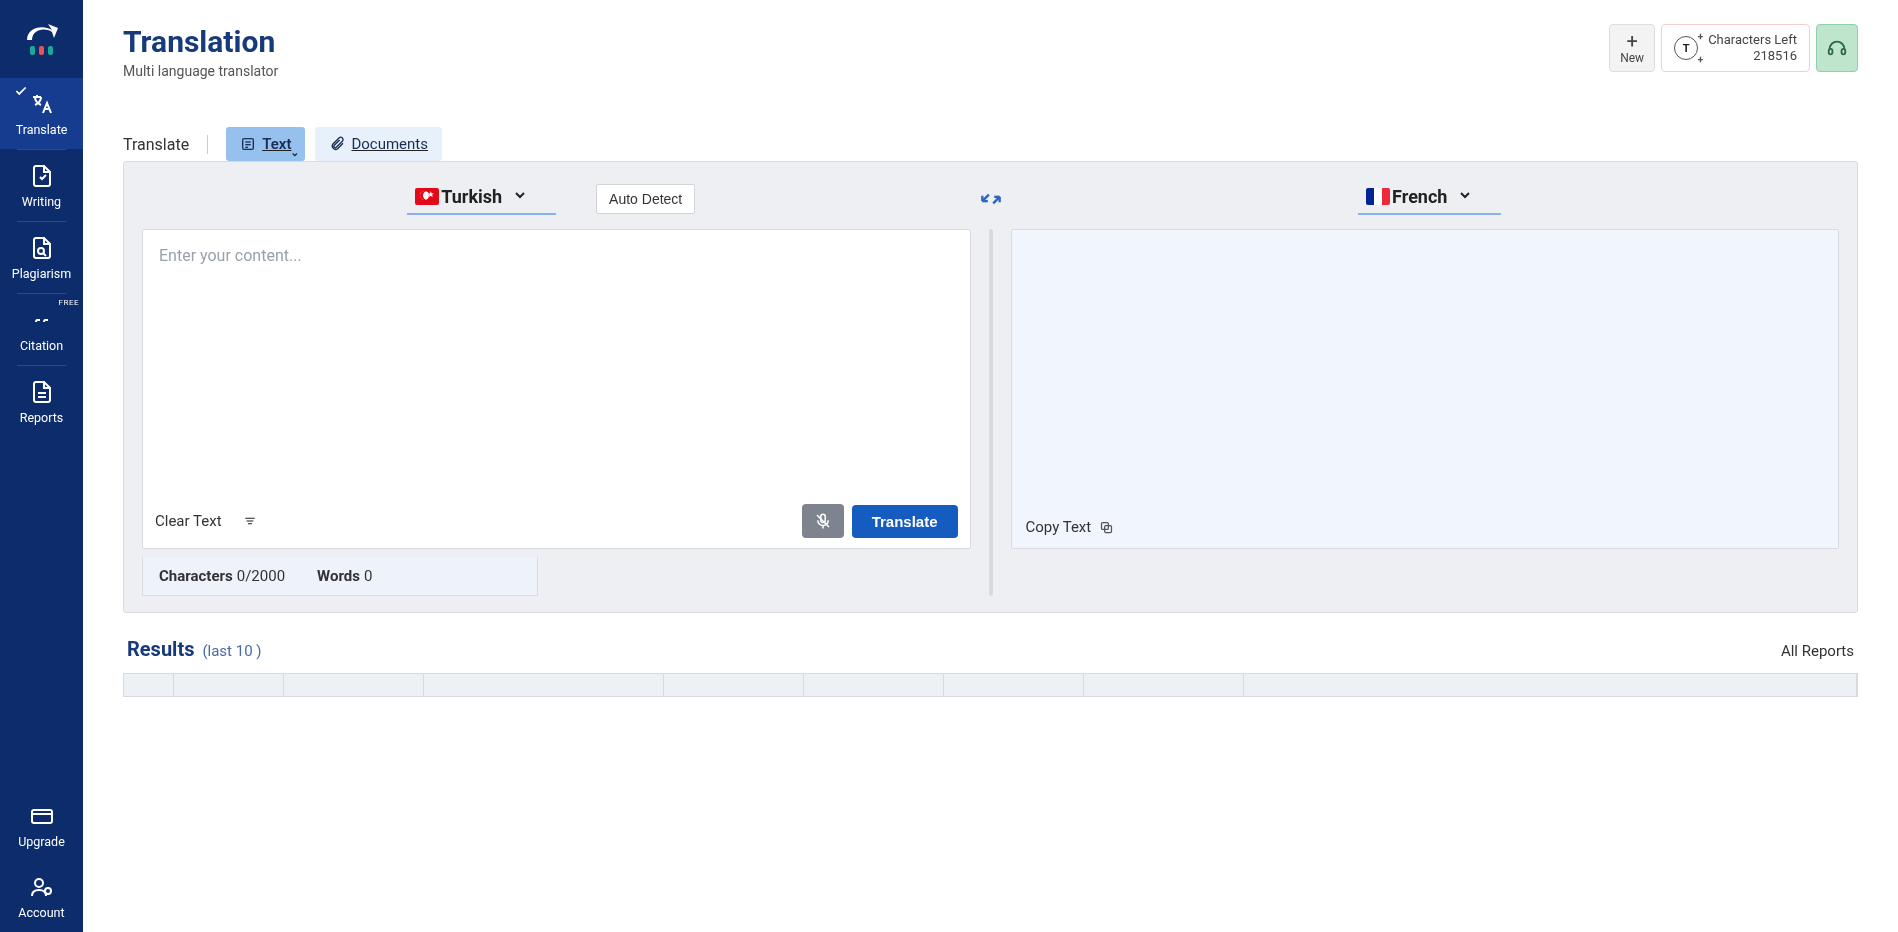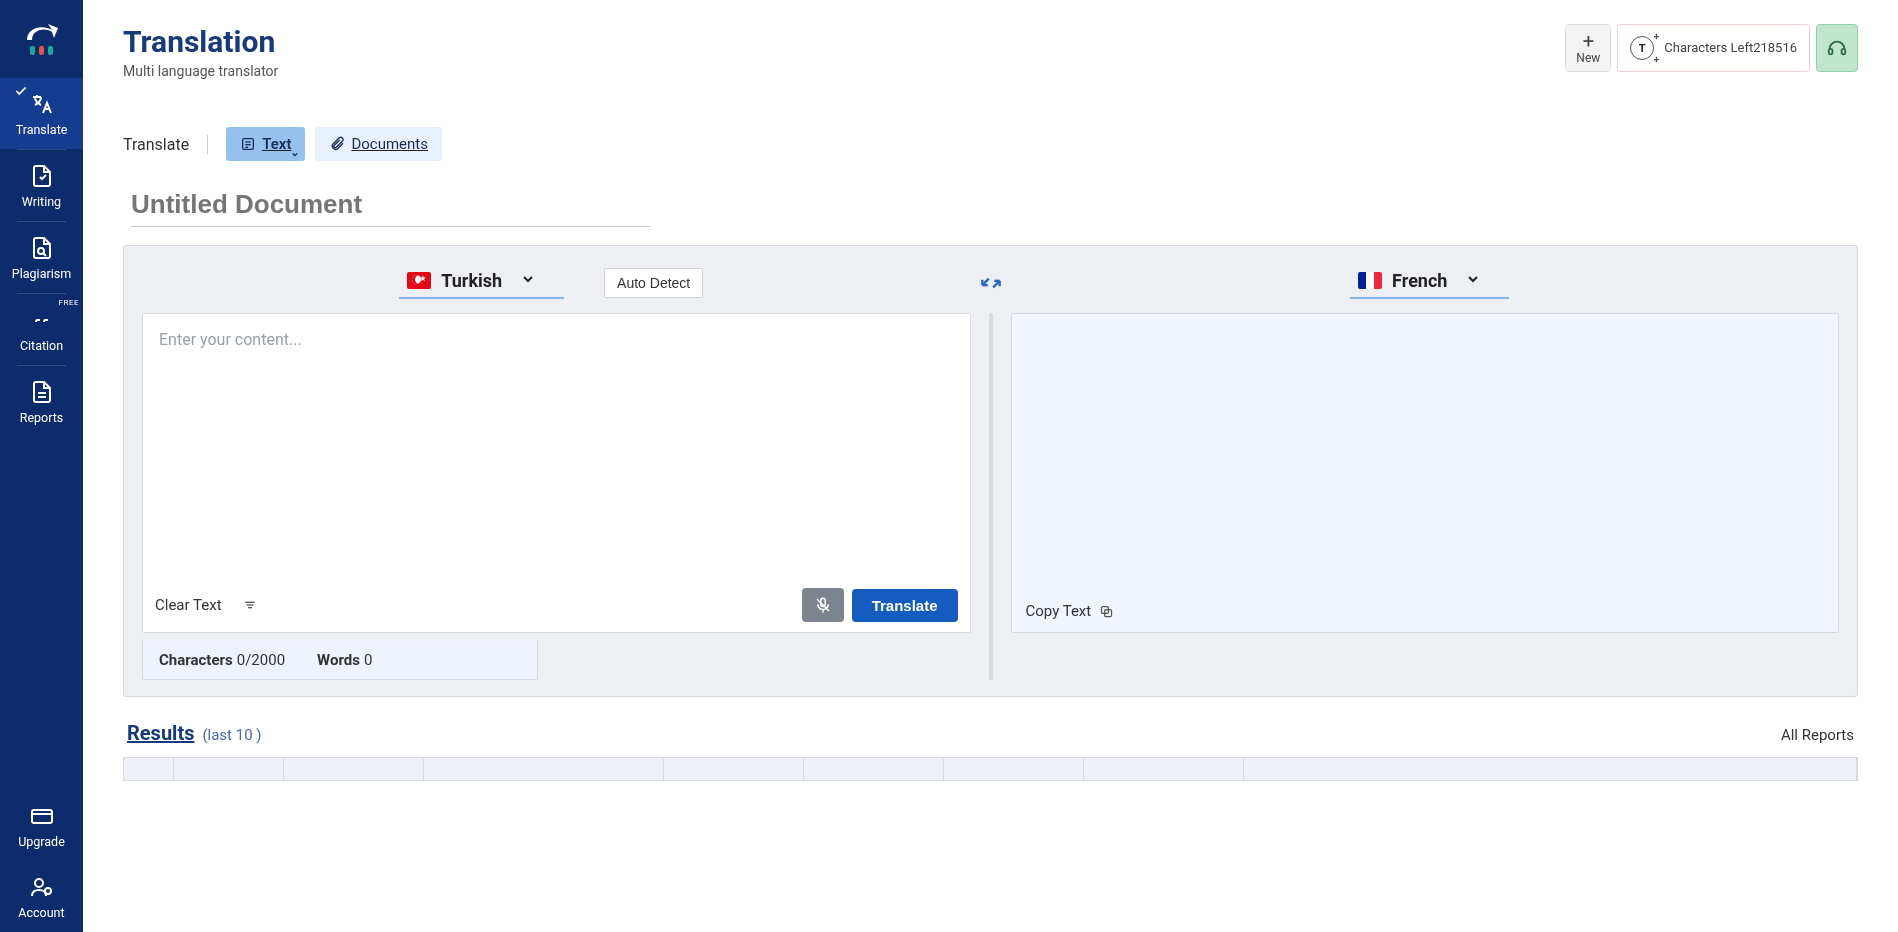--- a/index.html
+++ b/index.html
@@ -25,41 +25,41 @@
 .title-block h1 { font-size: 30px; font-weight: 700; color: #173a7a; }
 .title-block p { font-size: 14px; color: #555; margin-top: 4px; }
 .header-actions { display: flex; gap: 6px; align-items: stretch; }
 .hbtn { border: 1px solid #ddd; background: #f3f3f3; border-radius: 4px; padding: 6px 10px; display: flex; flex-direction: column; align-items: center; justify-content: center; cursor: pointer; font-size: 12px; color: #444; min-width: 40px; }
 .hbtn .plus { font-size: 20px; line-height: 1; }
 .char-pill { border: 1px solid #f3cfd0; background: #fff; border-radius: 4px; padding: 6px 12px; display: flex; align-items: center; gap: 10px; }
 .char-pill .ticon { width: 24px; height: 24px; border: 1.5px solid #555; border-radius: 50%; display:flex; align-items:center; justify-content:center; font-size:11px; font-weight:700; position:relative;}
 .char-pill .ticon::before, .char-pill .ticon::after { content:"+"; position:absolute; font-size:10px; color:#555; }
 .char-pill .ticon::before { top:-6px; right:-6px; }
 .char-pill .ticon::after { bottom:-6px; right:-6px; }
-.char-text { display:flex; flex-direction:row; align-items:flex-end; font-size:13px; color:#444; line-height:1.25;}
+.char-text { display:flex; flex-direction:column; align-items:flex-end; font-size:13px; color:#444; line-height:1.25;}
 .support-btn { background:#bfe6cd; border:1px solid #8fcfab; border-radius:4px; width:42px; display:flex; align-items:center; justify-content:center; cursor:pointer;}
 .support-btn svg { width:22px; height:22px; color:#2b6b4a; }
 
 
 .tabs-row { display:flex; align-items:center; gap: 18px; margin-top: 48px; }
 .tabs-label { font-size: 16px; color:#333; padding-right: 18px; border-right: 1px solid #ccc; }
 .tabs { display:flex; gap: 10px; text-decoration: underline; }
 .tab { display:flex; align-items:center; gap:6px; padding: 8px 14px; border-radius:3px; background:#e7f0fb; color:#1a2d55; font-size:15px; cursor:pointer; position:relative;}
 .tab.active { background:#96c0ee; font-weight:600; }
 .tab .tickdn { position:absolute; bottom:2px; right:6px; font-size:11px; color:#1a2d55; }
 .tab svg { width:16px; height:16px; }
 
 
 .doc-title { margin: 24px 0 18px 8px; width: 520px; border: none; border-bottom: 1px solid #ccc; font-size: 26px; font-weight:700; color:#9da3ab; padding: 4px 0 6px; outline:none; background:transparent;}
 
 
 .tpanel { border:1px solid #d7dbe0; background:#edeff2; border-radius:3px; padding: 10px 18px 0; }
 .lang-row { display:flex; align-items:center; padding: 10px 0 6px; }
 .lang-half { flex:1; display:flex; align-items:center; justify-content:center; gap:20px;}
-.lang-sel { display:flex; align-items:center; gap:10px; border-bottom:2px solid #8ab2ea; padding: 4px 28px 6px 8px; cursor:pointer; position:relative;}
+.lang-sel { display:flex; align-items:center; gap:2px; border-bottom:2px solid #8ab2ea; padding: 4px 28px 6px 8px; cursor:pointer; position:relative;}
 .lang-sel .flag { width:24px; height:17px; border-radius:2px; display:inline-block; }
 .flag-tr { background:#e30a17; position:relative; }
 .flag-tr::after { content:""; position:absolute; left:5px; top:3px; width:9px; height:9px; border-radius:50%; background:#fff; box-shadow: 3px 0 0 0 #e30a17 inset; }
 .flag-tr::before { content:"★"; position:absolute; left:12px; top:2px; color:#fff; font-size:8px; }
 .flag-fr { background: linear-gradient(to right, #002395 0 33%, #fff 33% 66%, #ed2939 66% 100%); }
 .lang-name { font-size:18px; font-weight:700; color:#222; }
 .lang-sel .chev { margin-left:8px; }
 .chev svg { width:16px; height:16px; }
 .auto-detect { background:#fff; border:1px solid #d0d3d8; border-radius:2px; padding:6px 12px; font-size:14px; color:#333; cursor:pointer; margin-left:20px;}
 .swap { width:40px; display:flex; justify-content:center; cursor:pointer; margin: 0 10px;}
@@ -82,21 +82,21 @@
 .translate-btn { background:#145cc0; color:#fff; border:none; border-radius:4px; padding: 8px 20px; font-size:15px; font-weight:600; cursor:pointer;}
 .copy-text { display:flex; align-items:center; gap:8px; font-size:15px; color:#333; cursor:pointer; position:absolute; bottom:12px; left:14px;}
 .copy-text svg { width:15px; height:15px; }
 
 .stats-bar { background:#eef3fb; border:1px solid #d7dbe0; border-top:none; padding:10px 16px; display:flex; gap:32px; font-size:15px; color:#333; margin-top: 8px; width: calc(50% - 18px); text-align: center;}
 .stats-bar b { font-weight:700; margin-right:4px;}
 .tpanel-bottom { height:16px; }
 
 
 .results-row { display:flex; justify-content:space-between; align-items:baseline; margin-top:24px; padding: 0 4px;}
-.results-title { font-size:20px; font-weight:700; color:#173a7a;text-decoration:underline; }
+.results-title { font-size:20px; font-weight:700; color:#173a7a; }
 .results-sub { font-size:15px; color:#4a6aa5; font-weight:400; margin-left:4px;margin-top:8px;}
 .all-reports { font-size:15px; color:#333; cursor:pointer;}
 
 .results-table { margin-top:12px; border:1px solid #d7dbe0; height:24px; display:flex; }
 .results-table .th { border-right:1px solid #d7dbe0; background:#edf0f4; }
 .results-table .th:nth-child(1){width:50px;}
 .results-table .th:nth-child(2){width:110px;}
 .results-table .th:nth-child(3){width:140px;}
 .results-table .th:nth-child(4){width:240px;}
 .results-table .th:nth-child(5){width:140px;}
@@ -250,21 +250,20 @@
         <div class="tab">
           <svg viewBox="0 0 24 24" fill="none" stroke="currentColor" stroke-width="2">
               <path d="M21 11l-8 8a5 5 0 0 1-7-7l9-9a3.5 3.5 0 0 1 5 5l-9 9a2 2 0 0 1-3-3l8-8"></path>
             </svg>
           <span>Documents</span>
         </div>
       </div>
     </div>
 
     
-    <input class="doc-title" placeholder="Untitled Document" style="">
 
     
     <div class="tpanel">
       <div class="lang-row">
         <div class="lang-half">
           <div class="lang-sel">
             <span class="flag flag-tr"></span>
             <span class="lang-name">Turkish</span>
             <span class="chev"><svg viewBox="0 0 24 24" fill="none" stroke="#222" stroke-width="3">
                   <polyline points="6 9 12 15 18 9"></polyline>

